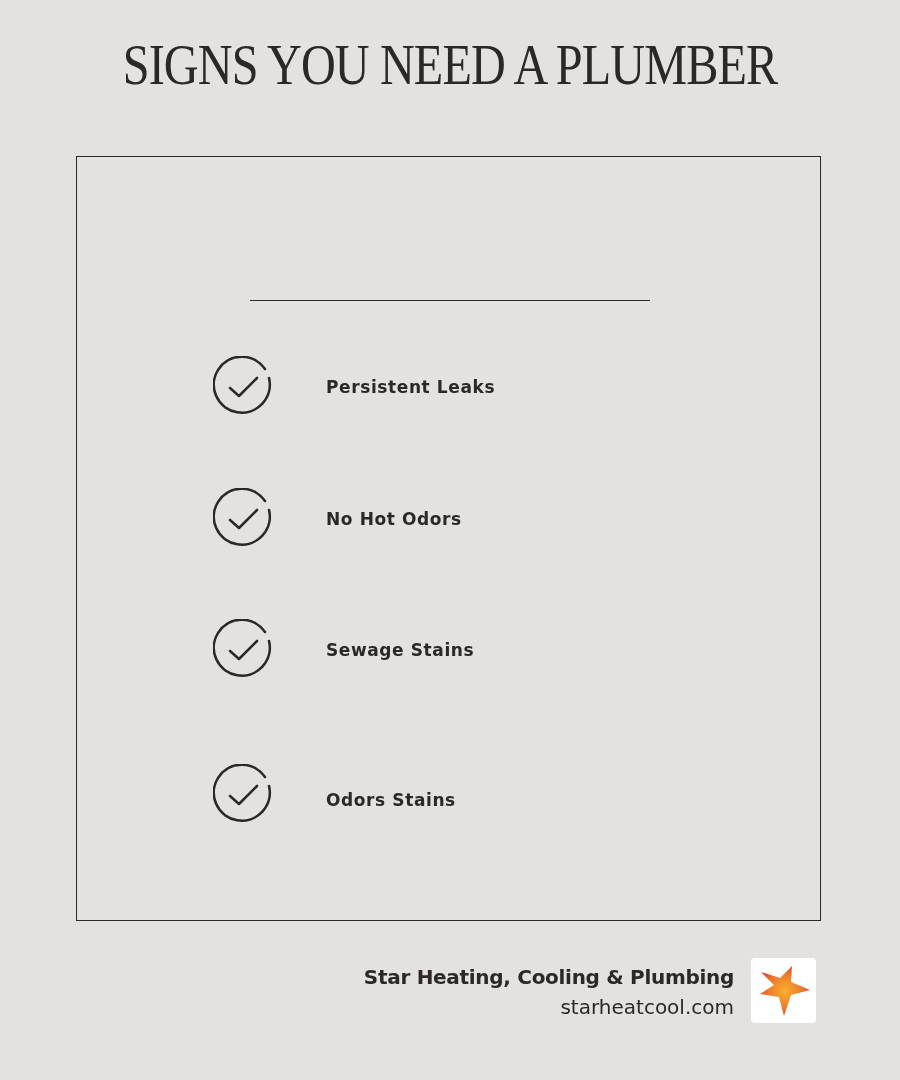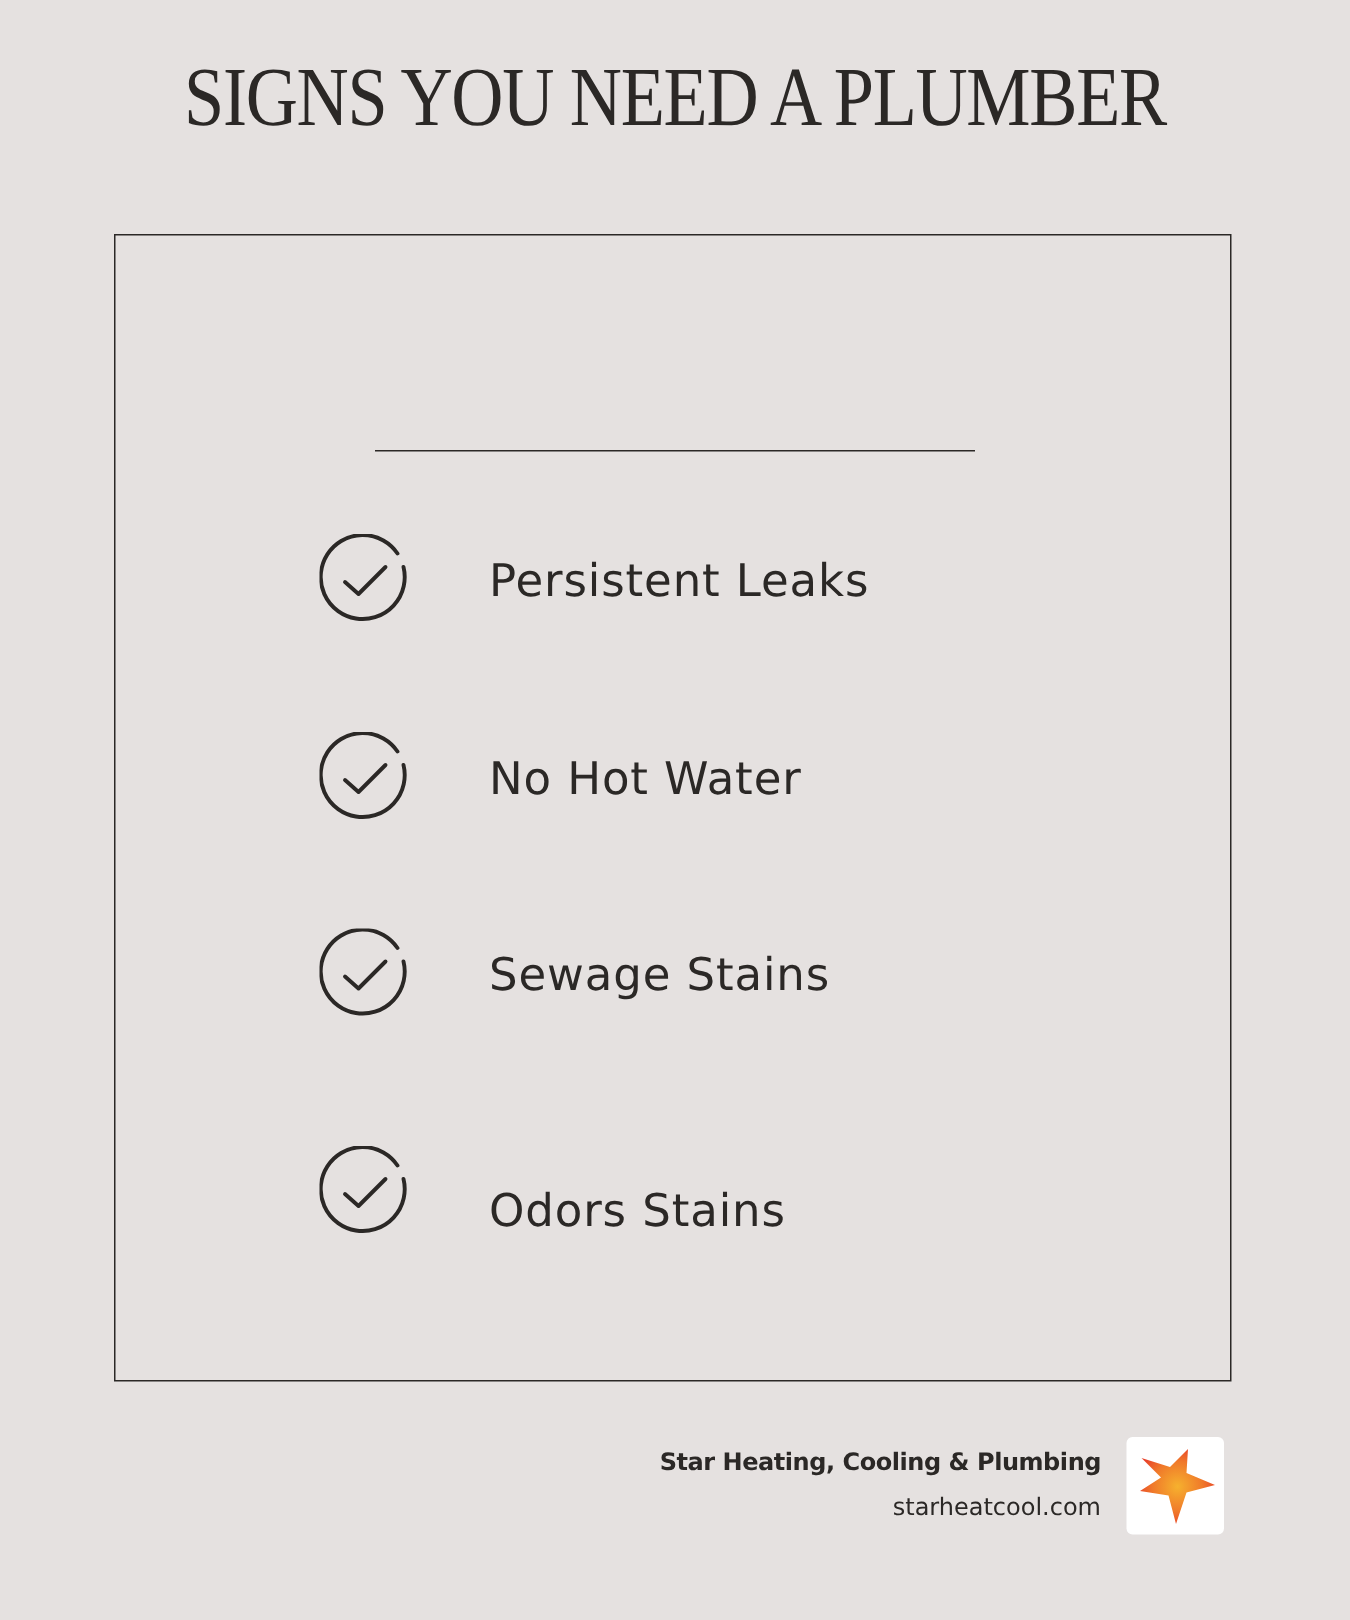--- a/index.html
+++ b/index.html
@@ -36,35 +36,36 @@
       position: absolute; left: 213px;
       height: 62px; display: flex; align-items: center;
     }
     .check {
       width: 62px; height: 62px;
       display: inline-block;
     }
     .item-label {
       position: absolute; left: 113px;
       font-family: "DejaVu Sans", sans-serif;
-      font-size: 30px; white-space: nowrap;
+      font-size: 17px; white-space: nowrap;
       color: #2b2826;
       letter-spacing: 0.6px;
+      font-weight: bold;
     }
     .footer-name {
       position: absolute; right: 166px; top: 965px;
       font-family: "DejaVu Sans", sans-serif;
-      font-weight: bold; font-size: 16px;
+      font-weight: bold; font-size: 20px;
       letter-spacing: -0.3px;
       color: #2b2826;
     }
     .footer-url {
       position: absolute; right: 166px; top: 995px;
       font-family: "DejaVu Sans", sans-serif;
-      font-size: 16px;
+      font-size: 20px;
       color: #2b2826;
     }
     .logo {
       position: absolute; left: 751px; top: 958px;
       width: 65px; height: 65px;
       background: #ffffff; border-radius: 4px;
       display: flex; align-items: center; justify-content: center;
     }
   </style>
 </head>
@@ -81,21 +82,21 @@
     <path d="M17 32 L26 40 L44 22" fill="none" stroke="#2b2826" stroke-width="2.6" stroke-linecap="round" stroke-linejoin="round"></path>
   </svg>
   <span class="item-label">Persistent Leaks</span>
 </div>
 
 <div class="item" style="top:488px">
   <svg class="check" viewBox="0 0 62 62">
     <path d="M52 13 A28 28 0 1 0 56 22" fill="none" stroke="#2b2826" stroke-width="2.6" stroke-linecap="round"></path>
     <path d="M17 32 L26 40 L44 22" fill="none" stroke="#2b2826" stroke-width="2.6" stroke-linecap="round" stroke-linejoin="round"></path>
   </svg>
-  <span class="item-label">No Hot Water</span>
+  <span class="item-label">No Hot Odors</span>
 </div>
 
 <div class="item" style="top:619px">
   <svg class="check" viewBox="0 0 62 62">
     <path d="M52 13 A28 28 0 1 0 56 22" fill="none" stroke="#2b2826" stroke-width="2.6" stroke-linecap="round"></path>
     <path d="M17 32 L26 40 L44 22" fill="none" stroke="#2b2826" stroke-width="2.6" stroke-linecap="round" stroke-linejoin="round"></path>
   </svg>
   <span class="item-label">Sewage Stains</span>
 </div>
 

